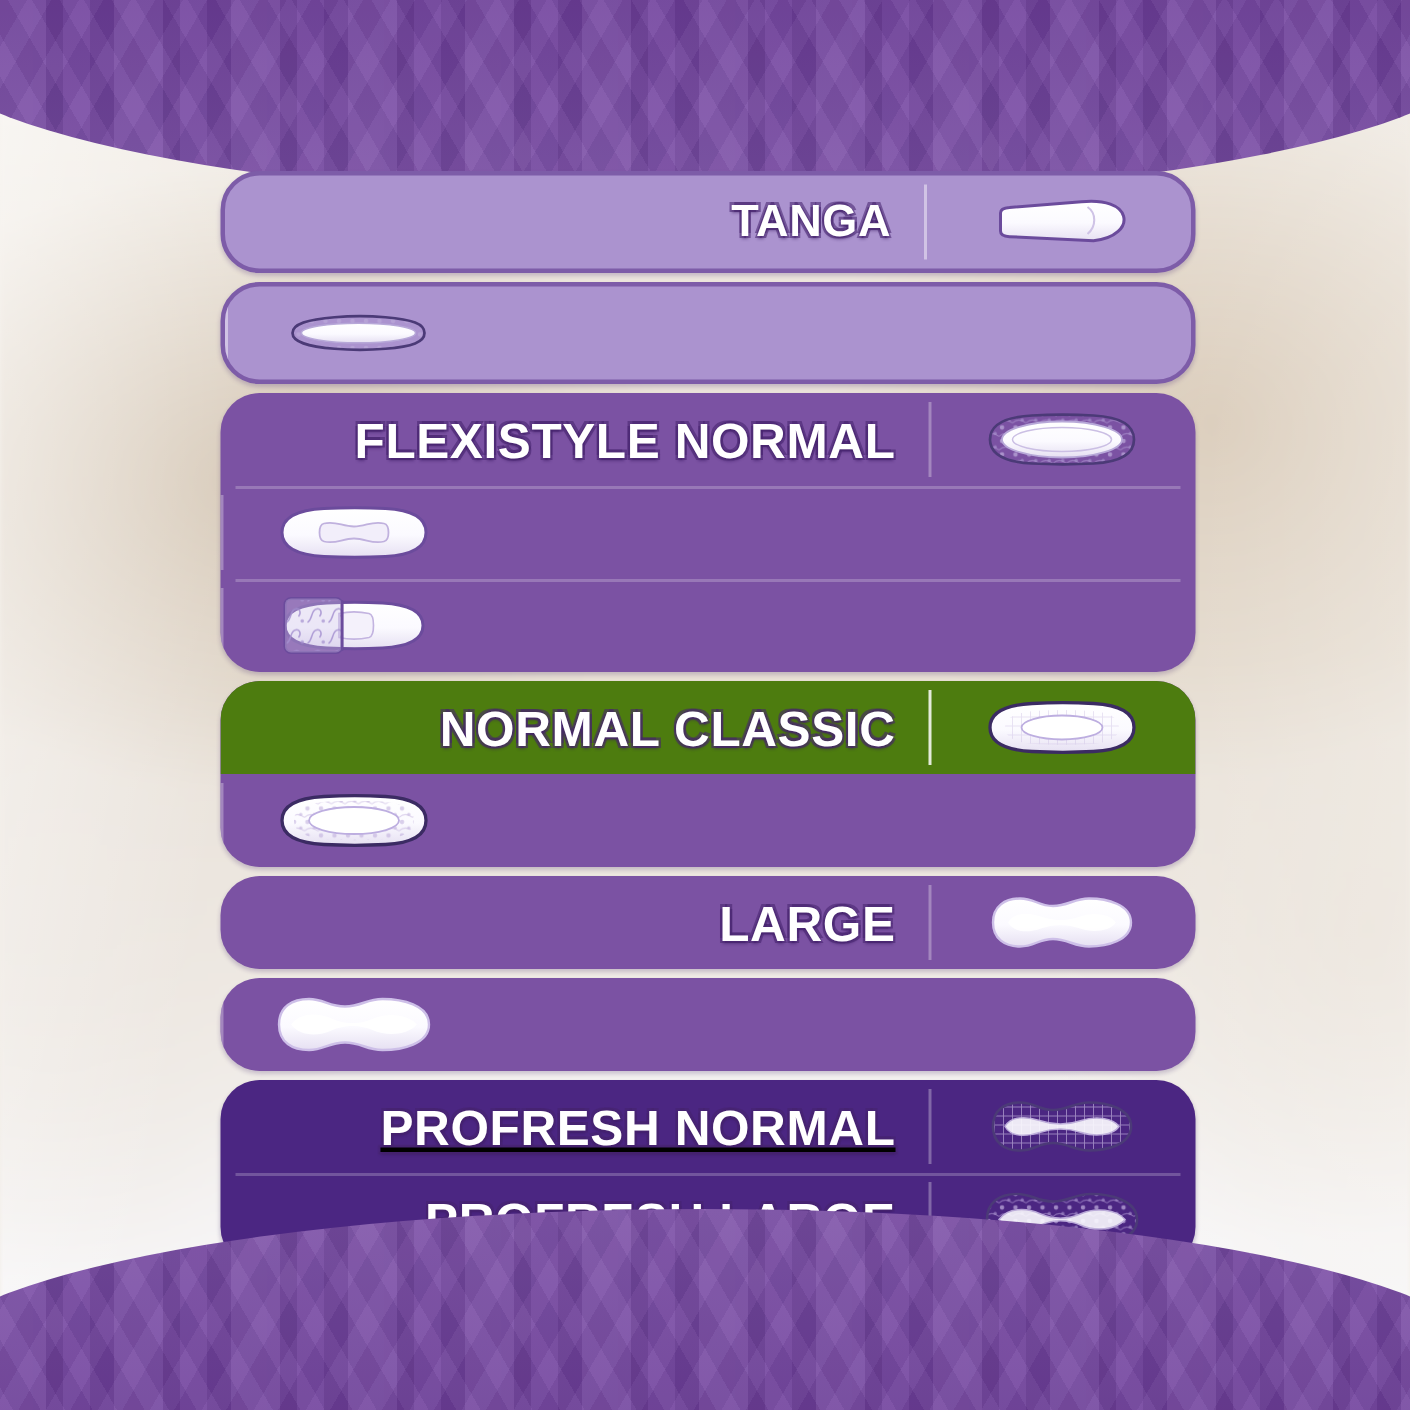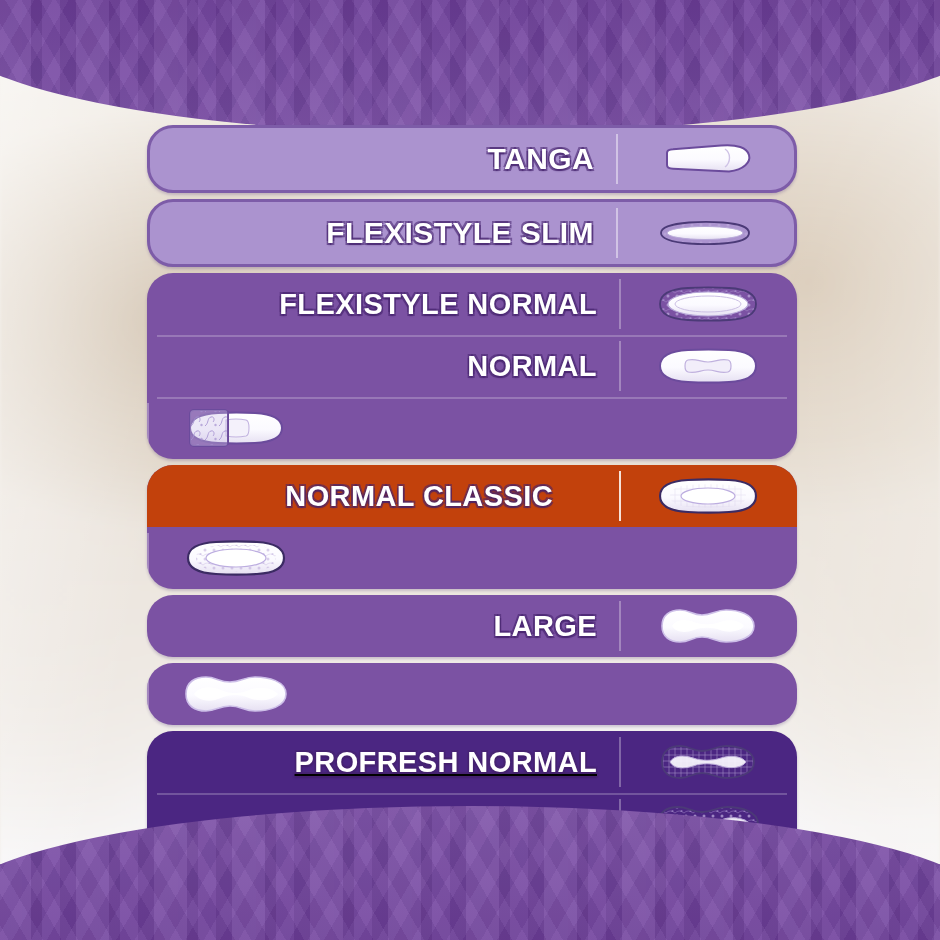--- a/index.html
+++ b/index.html
@@ -89,21 +89,21 @@
         rgba(255,255,255,0.035) 0px, rgba(255,255,255,0.035) 14px,
         rgba(0,0,0,0.03) 14px, rgba(0,0,0,0.03) 30px),
       linear-gradient(0deg, #5f2f8f 0%, #6f3f9c 40%, #7a4da6 100%);
     border-radius: 50% 50% 0 0 / 46% 46% 0 0;
   }
 
   
   #ladder {
     position: absolute;
     left: 147px;
-    top: 125px;
+    top: 114px;
     width: 650px;
   }
 
   .group {
     position: relative;
     border-radius: 26px;
     margin-bottom: 6px;
     overflow: hidden;
   }
   .group.tone-light {
@@ -121,31 +121,31 @@
     align-items: center;
     height: 62px;
   }
   .row + .row::before {
     content: "";
     position: absolute;
     top: 0; left: 10px; right: 10px;
     height: 2px;
     background: rgba(255,255,255,0.22);
   }
-  .row.accent { background: #c2410c; gap: 44px; }
+  .row.accent { background: #4d7c0f; }
   .row.accent + .row::before,
   .row.accent::before { background: transparent; }
 
   .row-label {
     flex: 1 1 auto;
     text-align: right;
     padding-right: 22px;
     color: #ffffff;
     font-weight: bold;
-    font-size: 29px;
+    font-size: 33px;
     letter-spacing: 0.4px;
     line-height: 1;
     white-space: nowrap;
     text-shadow:
       -1.6px -1.6px 0 rgba(70,35,110,0.55),
        1.6px -1.6px 0 rgba(70,35,110,0.55),
       -1.6px  1.6px 0 rgba(70,35,110,0.55),
        1.6px  1.6px 0 rgba(70,35,110,0.55),
        0 2px 2px rgba(50,20,90,0.45);
   }
@@ -217,21 +217,20 @@
     </defs>
             <path d="M22 22 C22 19.5 24 18.5 28 18.3 L76 14.5 C92 13 102 17 104 24 C106 31 99 39 84 40.5 L28 37.8 C24 37.6 22 36.5 22 34 Z" fill="url(#g_tanga-pad-icon)" stroke="#6b4b9c" stroke-width="2"></path>
             <path d="M80 18 C86 22 86 31 80 36" stroke="#cfc3e6" stroke-width="1.4" fill="none"></path>
           </svg>
           <span class="sr">tanga-pad-icon</span>
         </div>
       </div>
     </div>
     <div class="group tone-light">
       <div class="row">
-        <div class="row-label">FLEXISTYLE SLIM</div>
         <div class="row-icon">
           <svg viewBox="0 0 120 56" width="120" height="56" aria-hidden="true">
             <defs>
       <linearGradient id="g_flexistyle-slim-pad-icon" x1="0" y1="0" x2="0" y2="1">
         <stop offset="0%" stop-color="#ffffff"></stop>
         <stop offset="55%" stop-color="#fbfaff"></stop>
         <stop offset="100%" stop-color="#e6e0f2"></stop>
       </linearGradient>
       <pattern id="lace_flexistyle-slim-pad-icon" width="9" height="9" patternUnits="userSpaceOnUse">
         <circle cx="2" cy="2" r="1.5" fill="#b9a7d8" opacity="0.75"></circle>
@@ -278,21 +277,20 @@
       </pattern>
     </defs>
             <path d="M12 28 C12 18 22 13 40 12 C53 11.3 68 11.3 81 12 C99 13 108 18 108 28 C108 38 99 43 81 44 C68 44.7 53 44.7 40 44 C22 43 12 38 12 28 Z" fill="url(#lace_flexistyle-normal-pad-icon)" stroke="#4b3a77" stroke-width="1.8"></path>
             <ellipse cx="60" cy="28" rx="40" ry="12" fill="url(#g_flexistyle-normal-pad-icon)" stroke="#b7a8d8" stroke-width="1.2"></ellipse>
             <ellipse cx="60" cy="28" rx="33" ry="8" fill="none" stroke="#cbbfe4" stroke-width="1"></ellipse>
           </svg>
           <span class="sr">flexistyle-normal-pad-icon</span>
         </div>
       </div>
       <div class="row">
-        <div class="row-label">NORMAL</div>
         <div class="row-icon">
           <svg viewBox="0 0 120 56" width="120" height="56" aria-hidden="true">
             <defs>
       <linearGradient id="g_normal-pad-icon" x1="0" y1="0" x2="0" y2="1">
         <stop offset="0%" stop-color="#ffffff"></stop>
         <stop offset="55%" stop-color="#fbfaff"></stop>
         <stop offset="100%" stop-color="#e6e0f2"></stop>
       </linearGradient>
       <pattern id="lace_normal-pad-icon" width="9" height="9" patternUnits="userSpaceOnUse">
         <circle cx="2" cy="2" r="1.5" fill="#b9a7d8" opacity="0.75"></circle>

